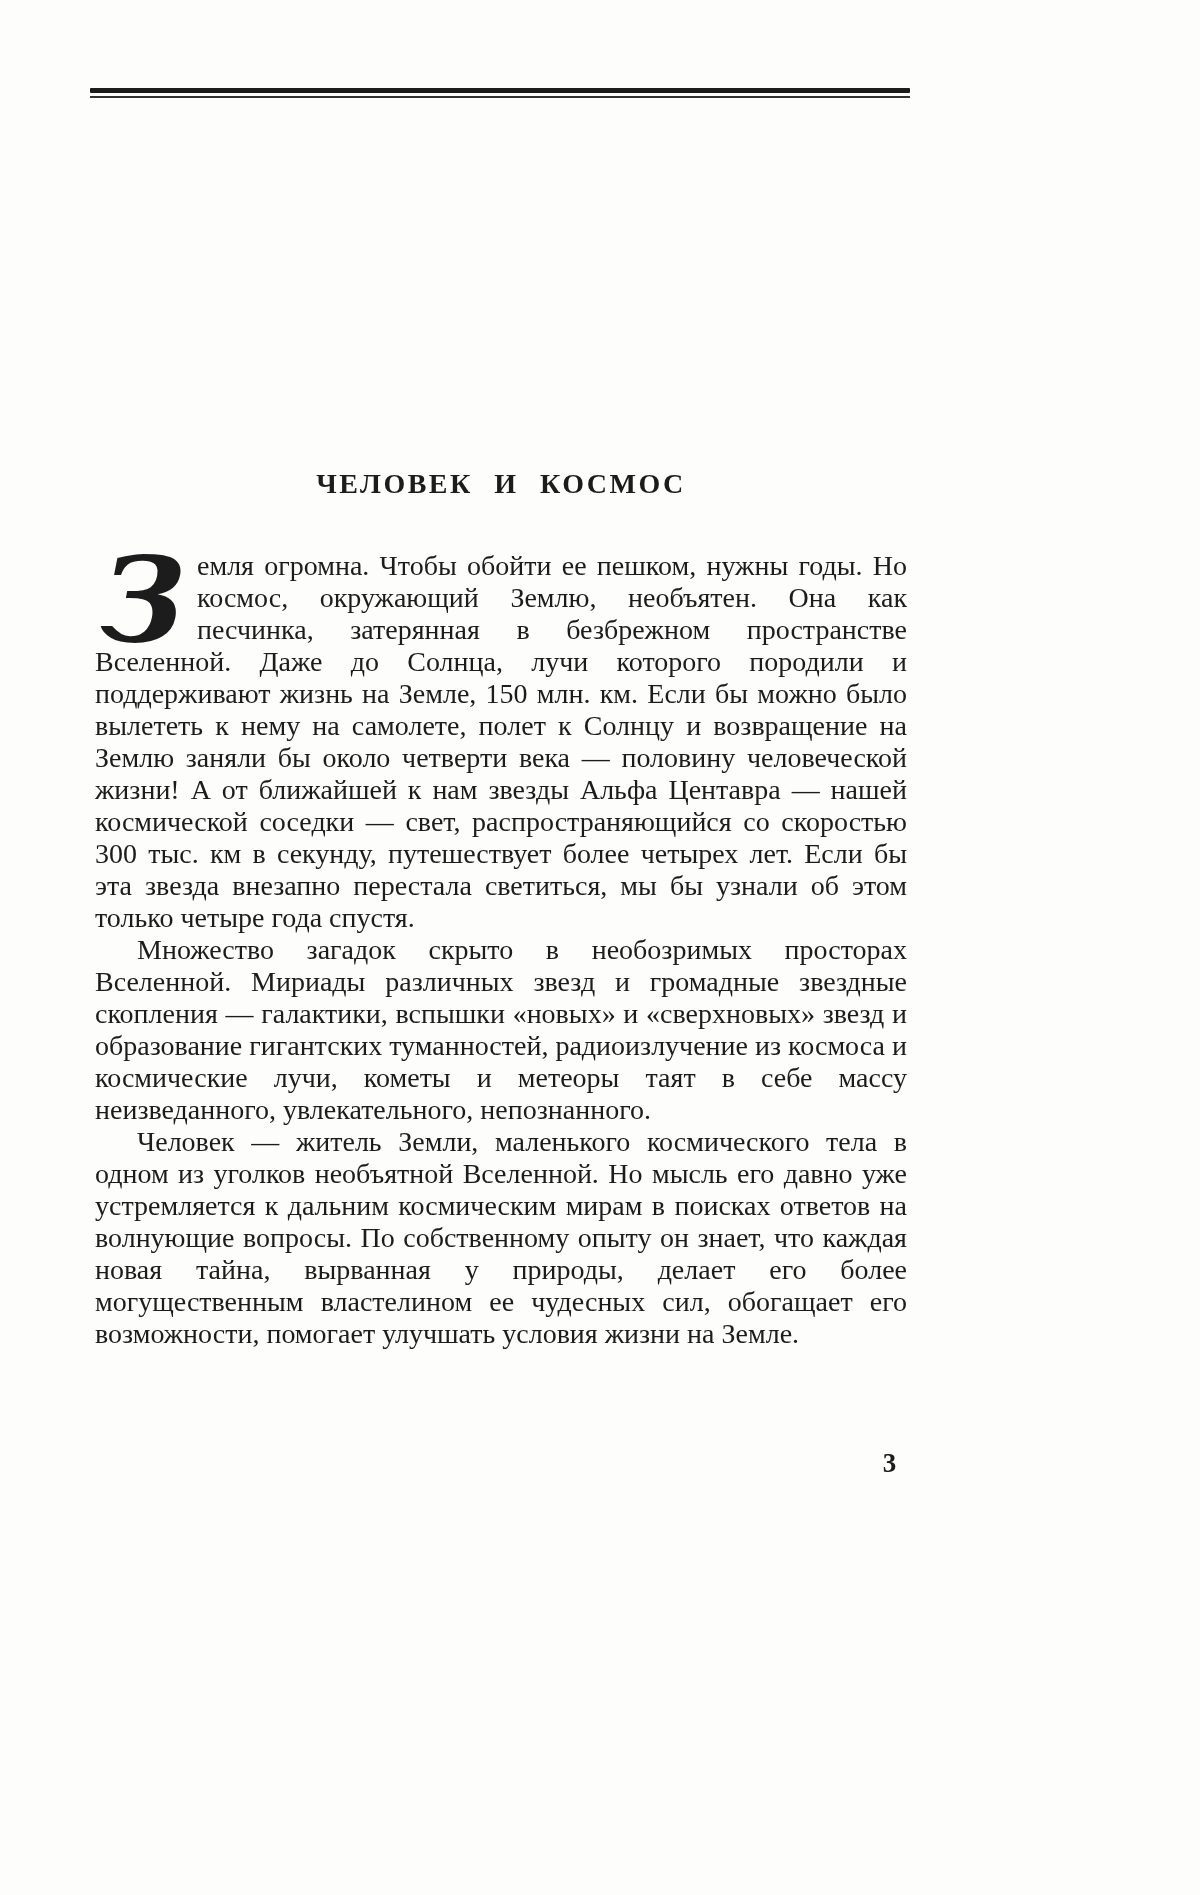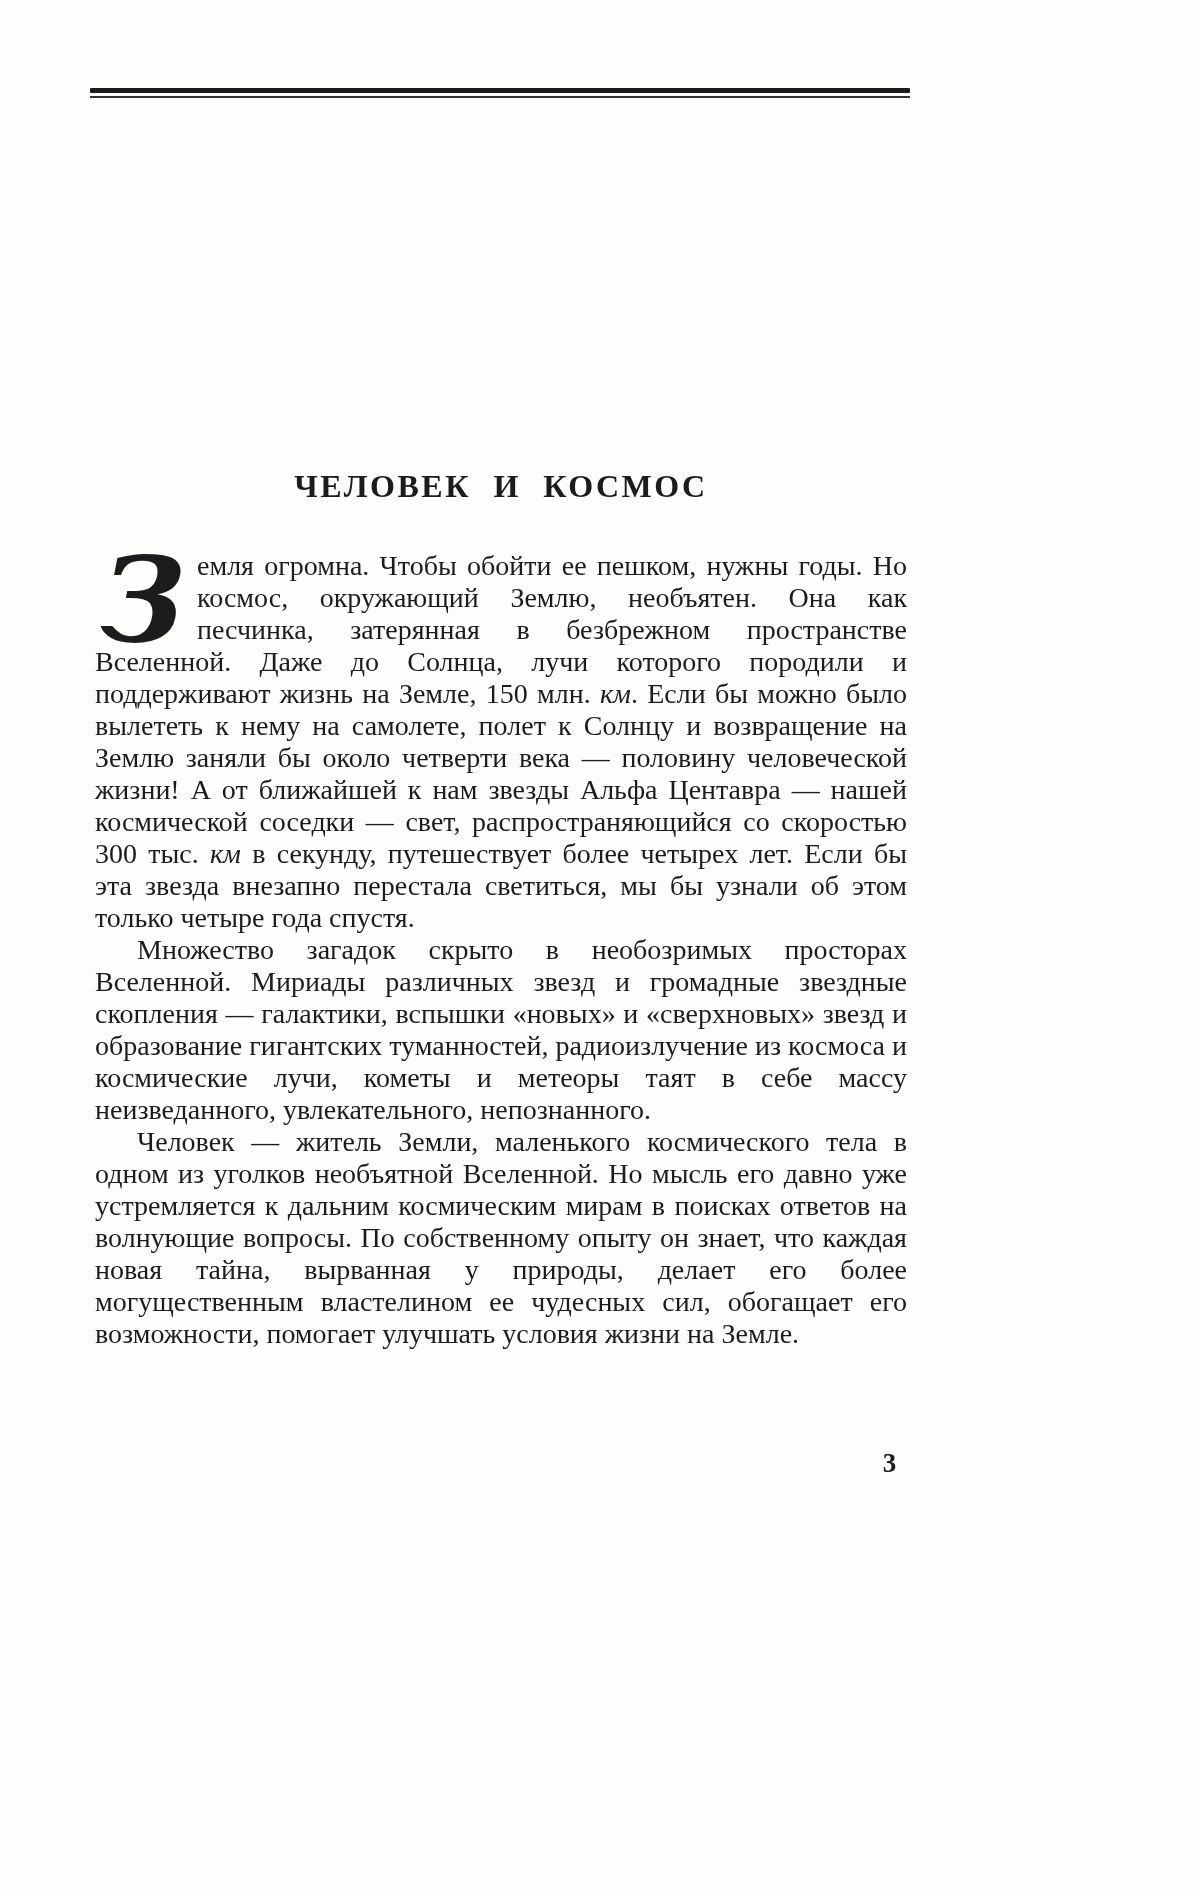--- a/index.html
+++ b/index.html
@@ -34,21 +34,21 @@
     margin-top: 3px;
     opacity: 0.9;
   }
   .heading {
     position: absolute;
     left: 95px;
     top: 468px;
     width: 812px;
     margin: 0;
     text-align: center;
-    font-size: 32px;
+    font-size: 28px;
     font-weight: bold;
     letter-spacing: 2.5px;
     word-spacing: 12px;
   }
   .body-text {
     position: absolute;
     left: 95px;
     top: 550px;
     width: 812px;
     font-size: 28px;
@@ -70,21 +70,20 @@
     font-family: "DejaVu Serif", serif;
     font-style: italic;
     font-weight: bold;
     font-size: 118px;
     line-height: 92px;
     padding-top: 4px;
     padding-right: 6px;
     box-sizing: border-box;
   }
   .em {
-    font-style: italic;
   }
   .page-number {
     position: absolute;
     left: 872px;
     top: 1448px;
     width: 35px;
     text-align: center;
     font-size: 27px;
     font-weight: bold;
   }

